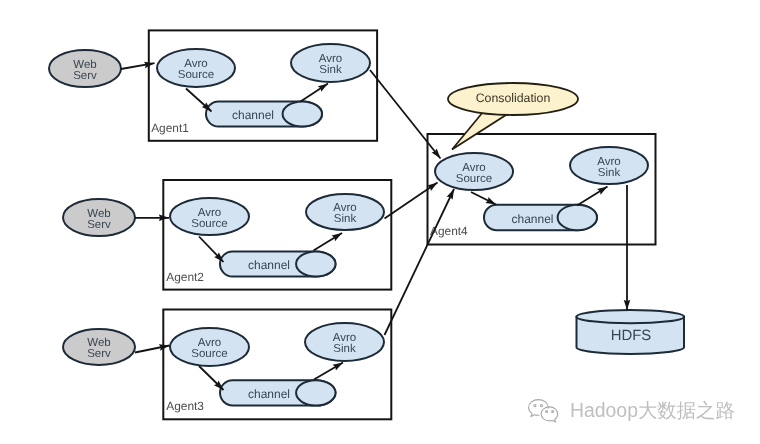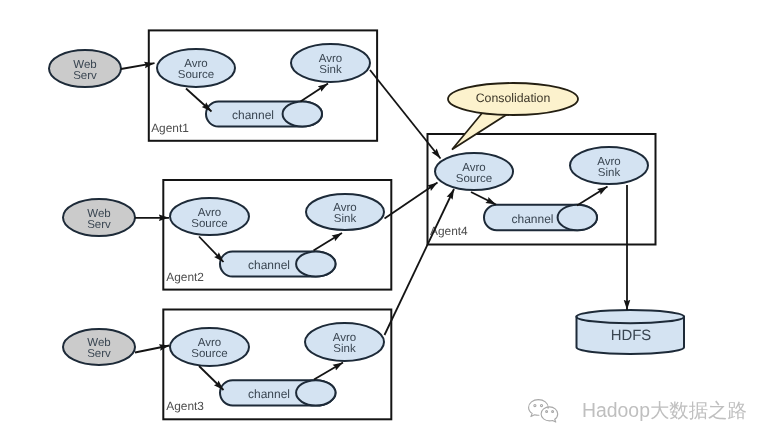--- a/index.html
+++ b/index.html
@@ -3,21 +3,21 @@
 <meta charset="utf-8">
 <title>Flume Consolidation Diagram</title>
 <style>
   html,body{margin:0;padding:0;background:#ffffff;}
   body{width:760px;height:444px;overflow:hidden;
        font-family:"Liberation Sans",sans-serif;}
   #stage{position:relative;width:760px;height:444px;background:#fff;}
   svg#diagram{display:block;position:absolute;left:0;top:0;}
   text{font-family:"Liberation Sans",sans-serif;-webkit-font-smoothing:antialiased;text-rendering:geometricPrecision;}
   #stage,svg{-webkit-font-smoothing:antialiased;}
-  #watermark{position:absolute;display:flex;gap:19px;}
+  #watermark{position:absolute;display:flex;gap:7px;}
   #wm-text{font-family:"Liberation Sans",sans-serif;font-size:19.4px;
            color:#bfbfbf;white-space:nowrap;
            letter-spacing:0px;}
 </style>
 </head>
 <body>
 
 <div id="stage">
   <svg id="diagram" width="760" height="444" viewBox="0 0 760 444" xmlns="http://www.w3.org/2000/svg">
       <g>

